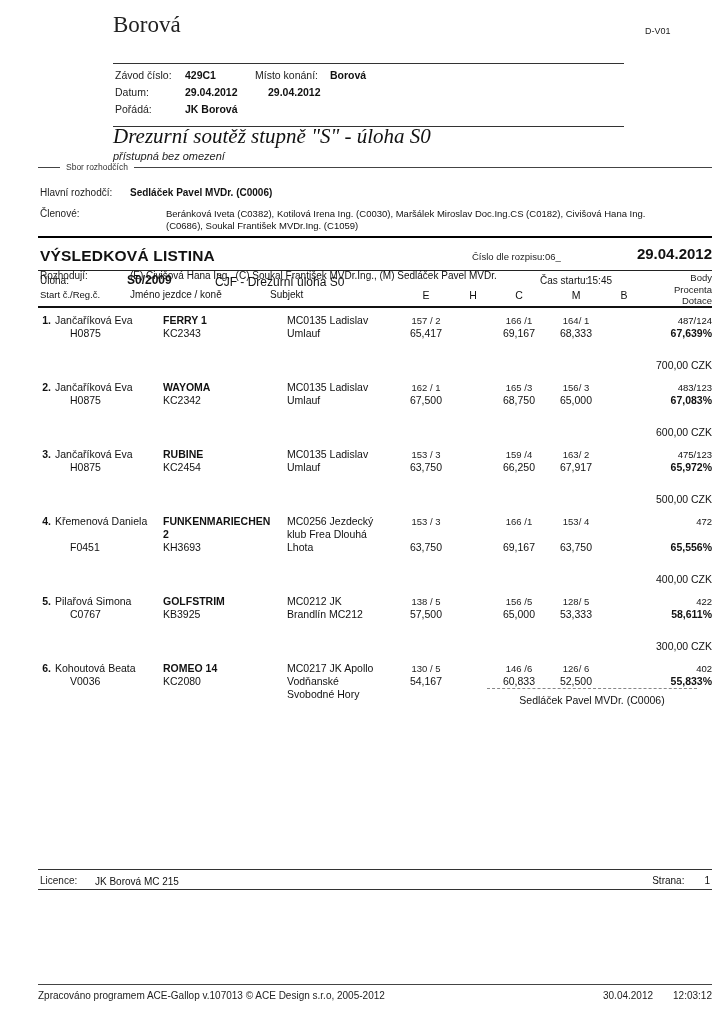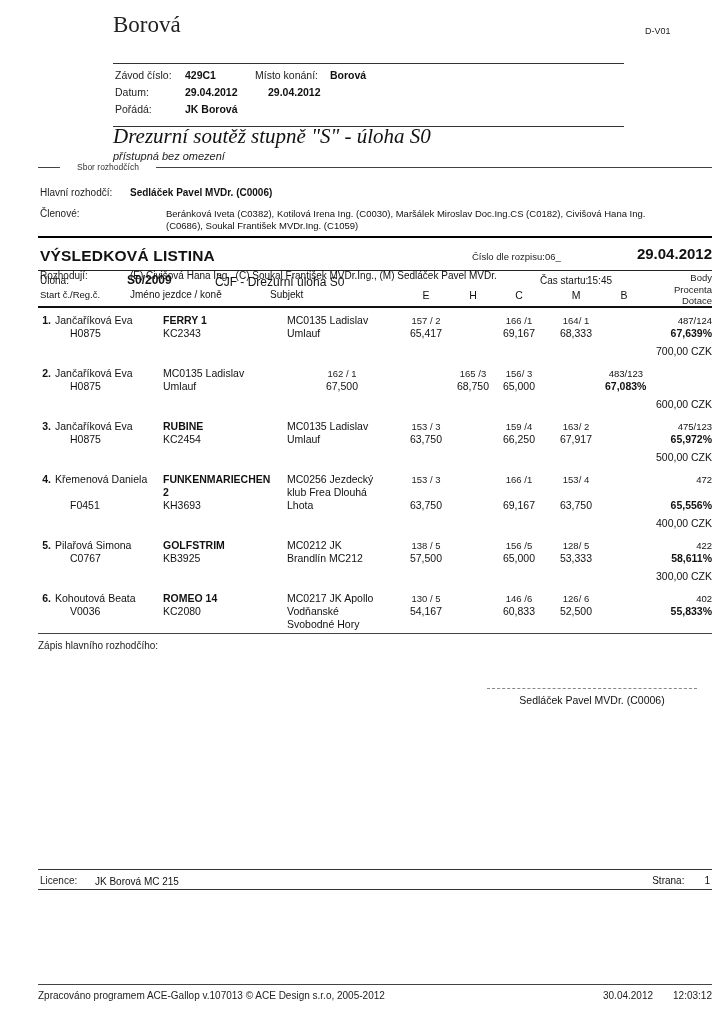--- a/index.html
+++ b/index.html
@@ -20,21 +20,21 @@
   .info-row .val { position:absolute; left:72px; font-weight:bold; }
   .info-row .val2 { position:absolute; left:217px; font-weight:bold; }
   .info-row .val-mid { position:absolute; left:155px; font-weight:bold; }
 
   
   .comp-title { position:absolute; left:113px; top:124px; font-family:"Liberation Serif", serif; font-style:italic; font-size:21px; color:#111; }
   .comp-sub { position:absolute; left:113px; top:150px; font-style:italic; font-size:11px; color:#222; }
 
   
   .judges { position:absolute; left:38px; top:163px; width:674px; font-size:10px; }
-  .jury-line { display:flex; align-items:center; height:8px;gap:11px; }
+  .jury-line { display:flex; align-items:center; height:8px; }
   .jury-line .seg1 { width:22px; border-top:1.2px solid #444; }
   .jury-line .seg-label { padding:0 6px; font-size:8.5px; color:#333; white-space:nowrap; }
   .jury-line .seg2 { flex:1; border-top:1.2px solid #444; }
   .j-row { position:relative; }
   .j-lab { position:absolute; left:2px; color:#222; }
   .j-val { position:absolute; left:92px; }
   .j-head { top:8px; height:16px;text-align:center; }
   .j-head .j-val { font-weight:bold; }
   .j-members { top:10px; height:36px; font-size:9.5px; }
   .j-members .j-val { max-width:515px; line-height:12px;margin-left:36px; }
@@ -73,21 +73,21 @@
   .rank { display:inline-block; width:13px; text-align:right; font-weight:bold; margin-right:4px; }
   .reg { padding-left:32px; }
   .c-horse { padding-right:16px; }
   .horse { font-weight:bold; }
   .sline { display:block; }
   .c-score { text-align:center; }
   .c-score .sc { font-size:9.5px; color:#222; }
   .c-right { text-align:right; }
   .c-right .body-val { font-size:9.5px; }
   .c-right .pct-val { font-weight:bold; }
-  .prize { text-align:right; margin:5px 0 9px 0; min-height:13px; }
+  .prize { text-align:right; margin:19px 0 9px 0; min-height:13px; }
   .tall .c-rider .l2, .tall .c-score .l2, .tall .c-right .l2 { margin-top:13px; }
 
   
   .zapis { position:absolute; left:38px; top:633px; width:674px; border-top:1.2px solid #444; padding-top:6px; font-size:10px; color:#222; }
   .signature { position:absolute; left:487px; top:688px; width:210px; border-top:1.5px dashed #888; padding-top:5px; text-align:center; font-size:10.5px; }
 
   
   .licence { position:absolute; left:38px; top:869px; width:674px; height:21px; border-top:1.5px solid #333; border-bottom:1.5px solid #333; font-size:10px; }
   .lic-lab { position:absolute; left:2px; top:5px; color:#222; }
   .lic-val { position:absolute; left:57px; top:6px; }
@@ -211,20 +211,24 @@
         <div class="l2 pct-val">67,639%</div>
       </div>
     </div>
     <div class="prize">700,00 CZK</div>
 
     <div class="trow">
       <div class="cell c-rider">
         <div class="l1"><span class="rank">2.</span><span>Jančaříková Eva</span></div>
         <div class="l2 reg">H0875</div>
       </div>
+      <div class="cell c-horse">
+        <div class="l1 horse">WAYOMA</div>
+        <div>KC2342</div>
+      </div>
       <div class="cell c-subj">
         <span class="sline">MC0135  Ladislav</span>
         <span class="sline">Umlauf</span>
         <span class="sline"></span>
       </div>
       <div class="cell c-score">
         <div class="l1 sc">162 / 1</div>
         <div class="l2 pc">67,500</div>
       </div>
       <div class="cell c-score"></div>
@@ -378,23 +382,20 @@
       </div>
       <div class="cell c-score"></div>
       <div class="cell c-right">
         <div class="l1 body-val">402</div>
         <div class="l2 pct-val">55,833%</div>
       </div>
     </div>
 
   </div>
 
-  <div class="zapis">
-    <span>Zápis hlavního rozhodčího:</span>
-  </div>
 
   <div class="signature">
     <span>Sedláček Pavel MVDr. (C0006)</span>
   </div>
 
   <div class="licence">
     <span class="lic-lab">Licence:</span>
     <span class="lic-val">JK Borová MC 215</span>
     <span class="lic-page">
       <span>Strana:</span>

